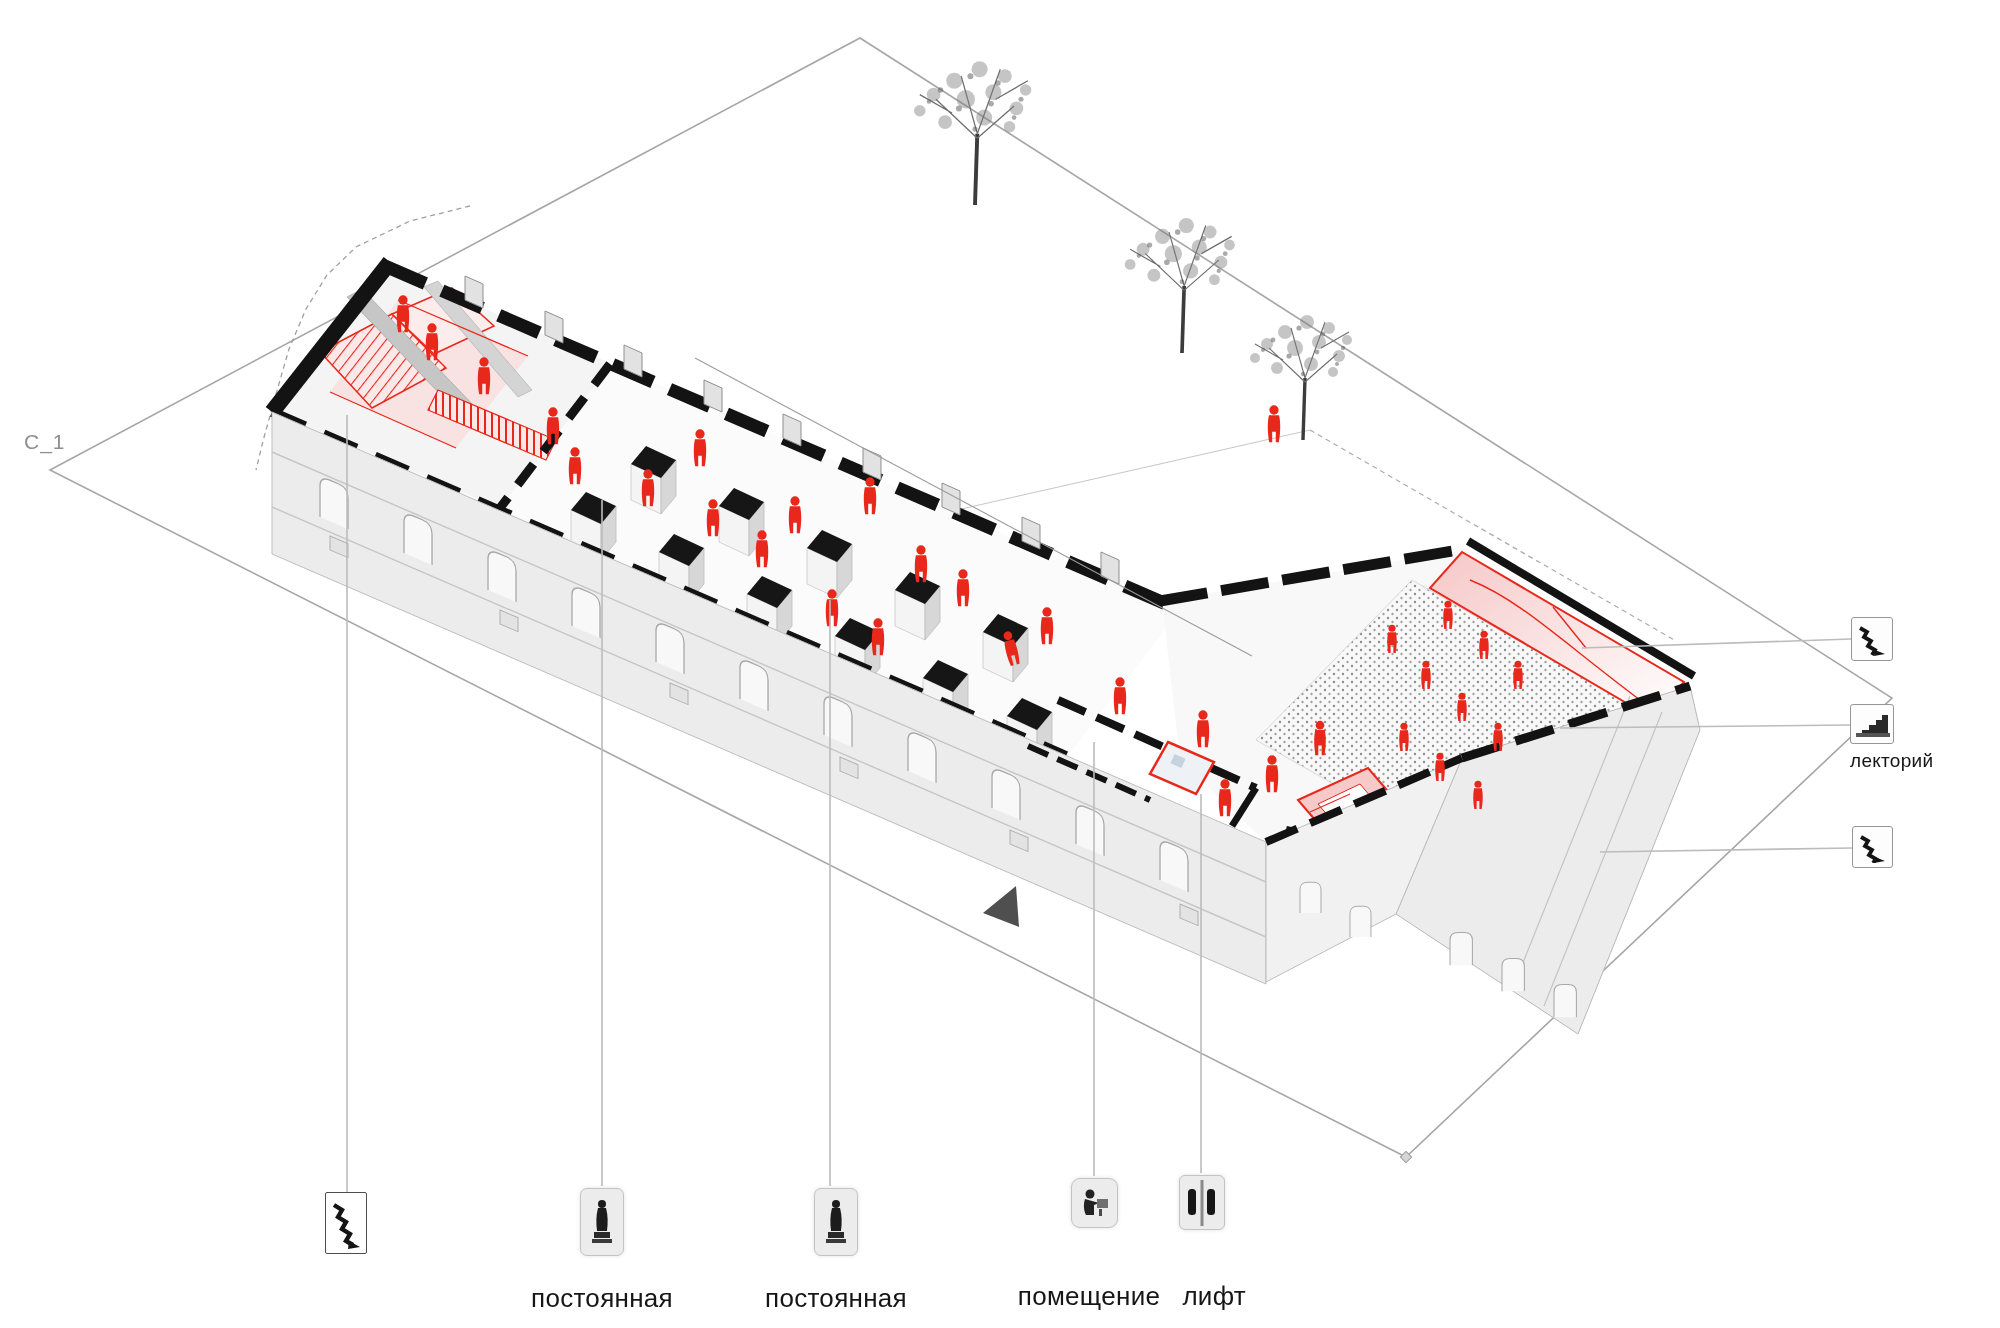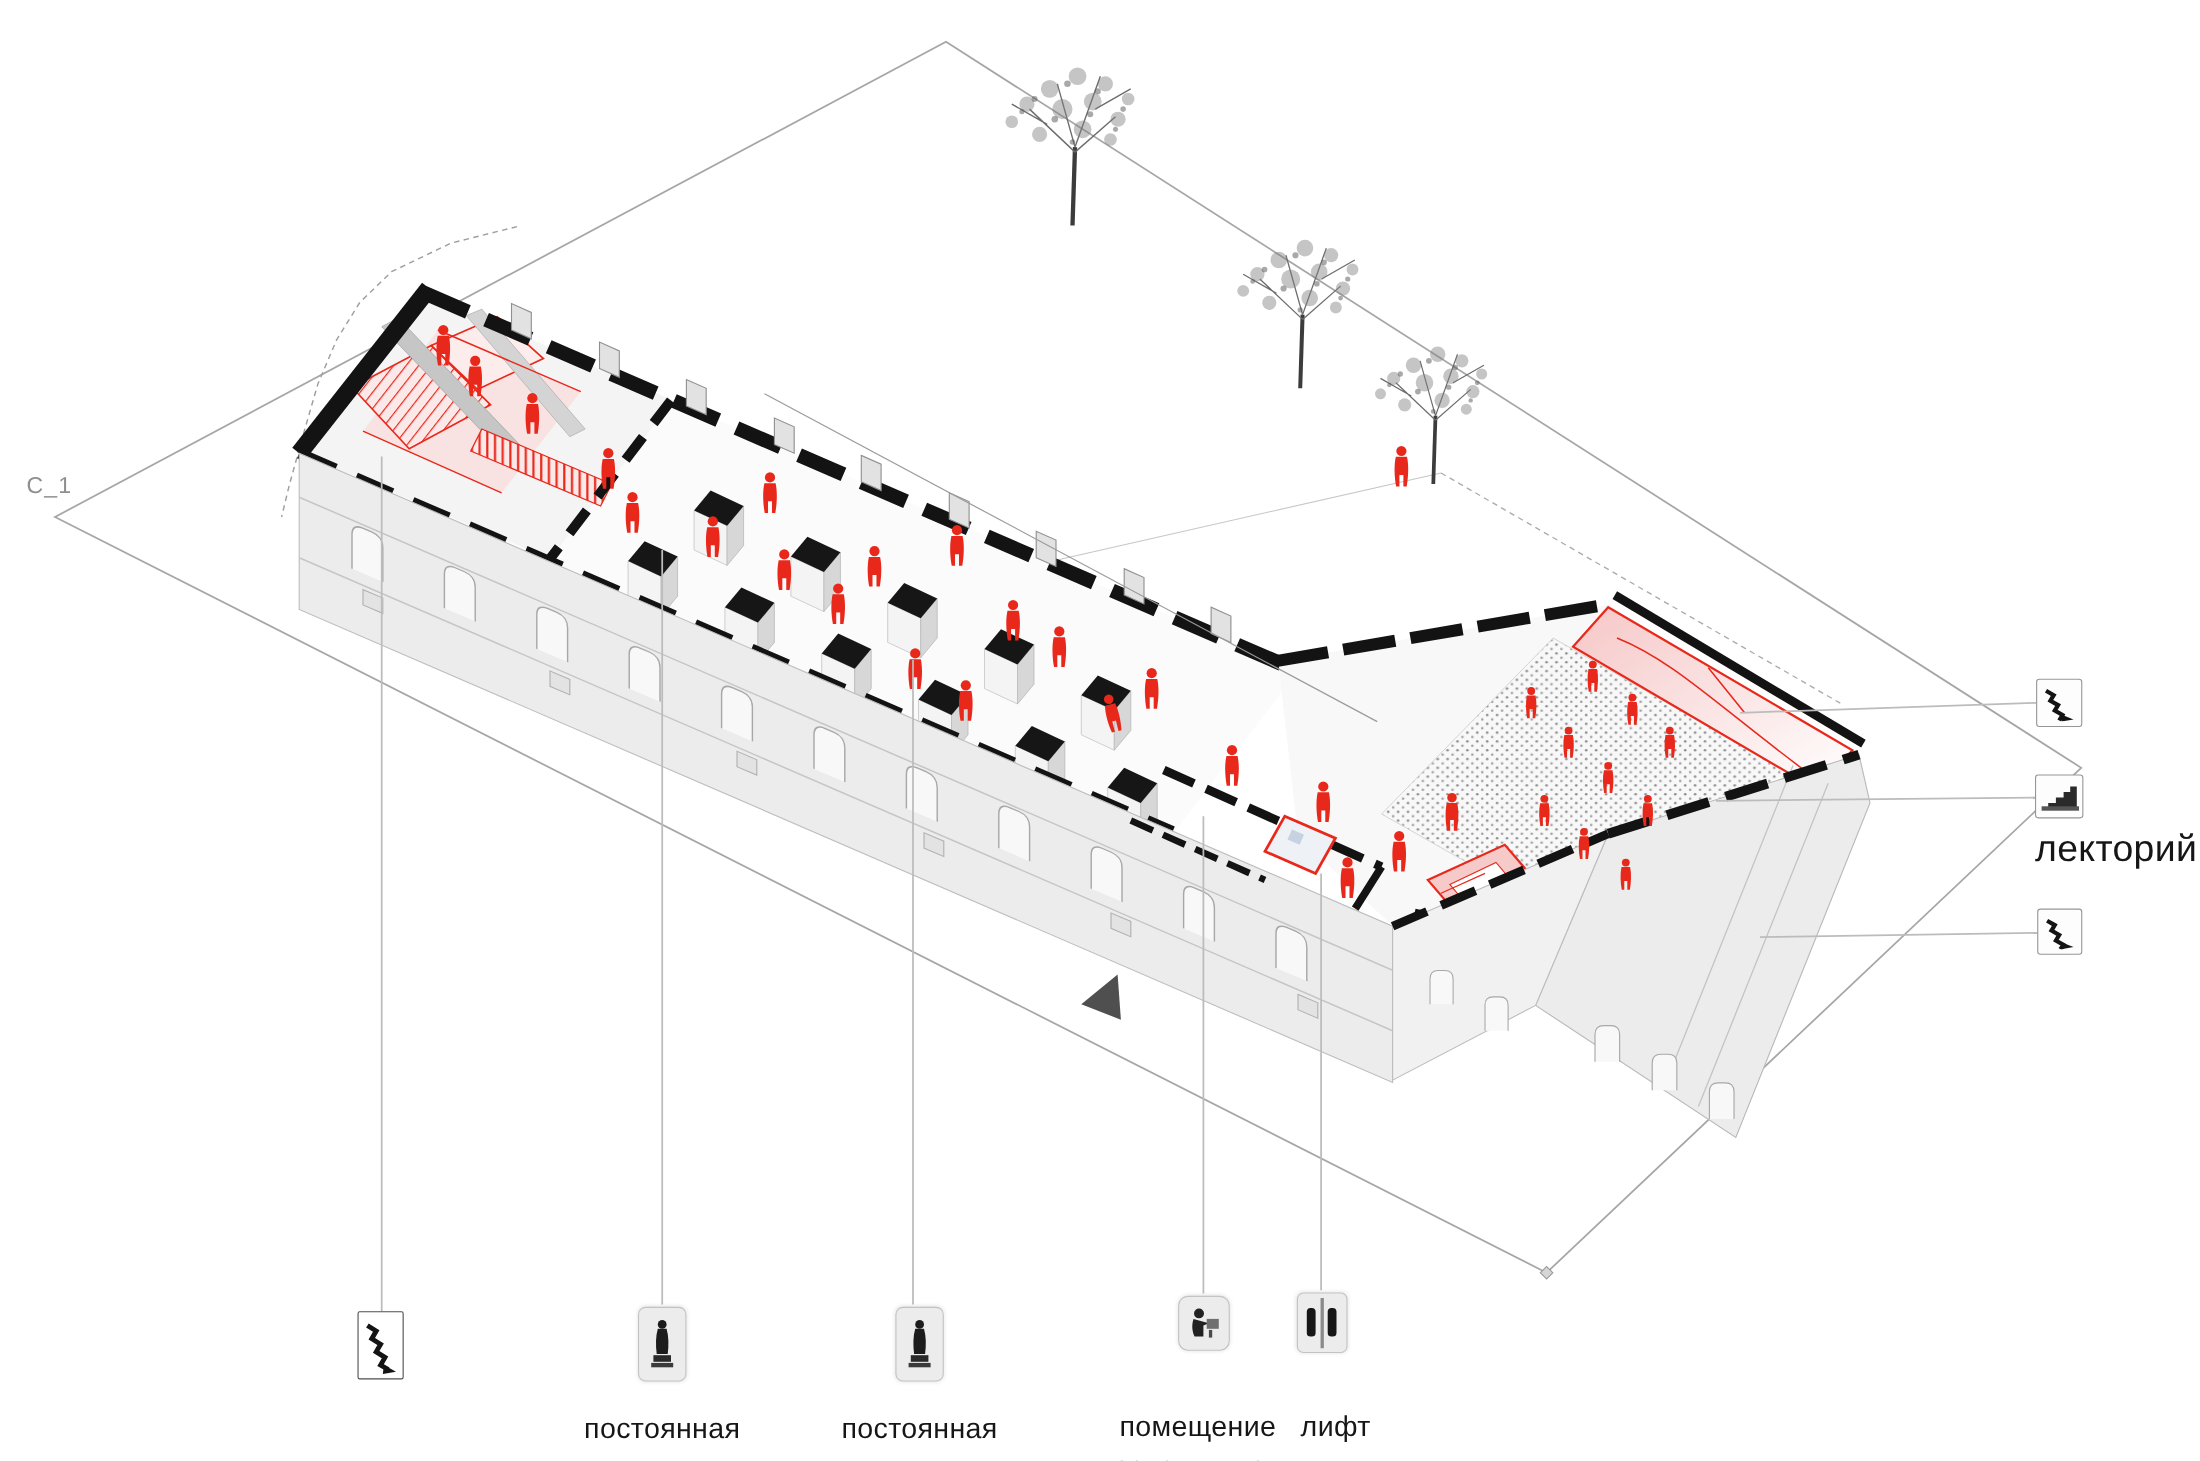--- a/index.html
+++ b/index.html
@@ -1,21 +1,21 @@
 <!DOCTYPE html>
 <html style="--accent-red: #e8281b; --wall-black: #131313; --leader-gray: #bcbcbc; --site-gray: #a6a6a6; --facade-gray: #ececec; --pink-fill: #f9dcdc;"><head>
 <meta charset="utf-8">
 <style>
   html,body{margin:0;padding:0;background:#ffffff;overflow:hidden;}
   #stage{position:relative;width:1988px;height:1328px;background:#fff;
          font-family:"Liberation Sans",sans-serif;}
   #stage svg.canvas{position:absolute;left:0;top:0;}
   .label{position:absolute;font-size:26px;line-height:1.42;color:#161616;
          text-align:center;letter-spacing:.3px;}
-  .label.small{font-size:34px;text-align:left;}
+  .label.small{font-size:19px;text-align:left;}
   .seclabel{position:absolute;font-size:21px;color:#8f8f8f;letter-spacing:1px;}
   .iconbox{position:absolute;display:flex;align-items:center;justify-content:center;
            box-sizing:border-box;background:#fff;}
   .iconbox.crisp{border:1.6px solid #4d4d4d;border-radius:2px;}
   .iconbox.soft{border:1px solid #c3c3c3;border-radius:7px;background:#ececec;
                 box-shadow:0 0 4px rgba(0,0,0,.12);}
   .iconbox.softwhite{border:1.4px solid #969696;border-radius:3px;background:#fdfdfd;}
   .iconbox svg{display:block;}
   .blurred{filter:blur(.6px);}
 </style>

